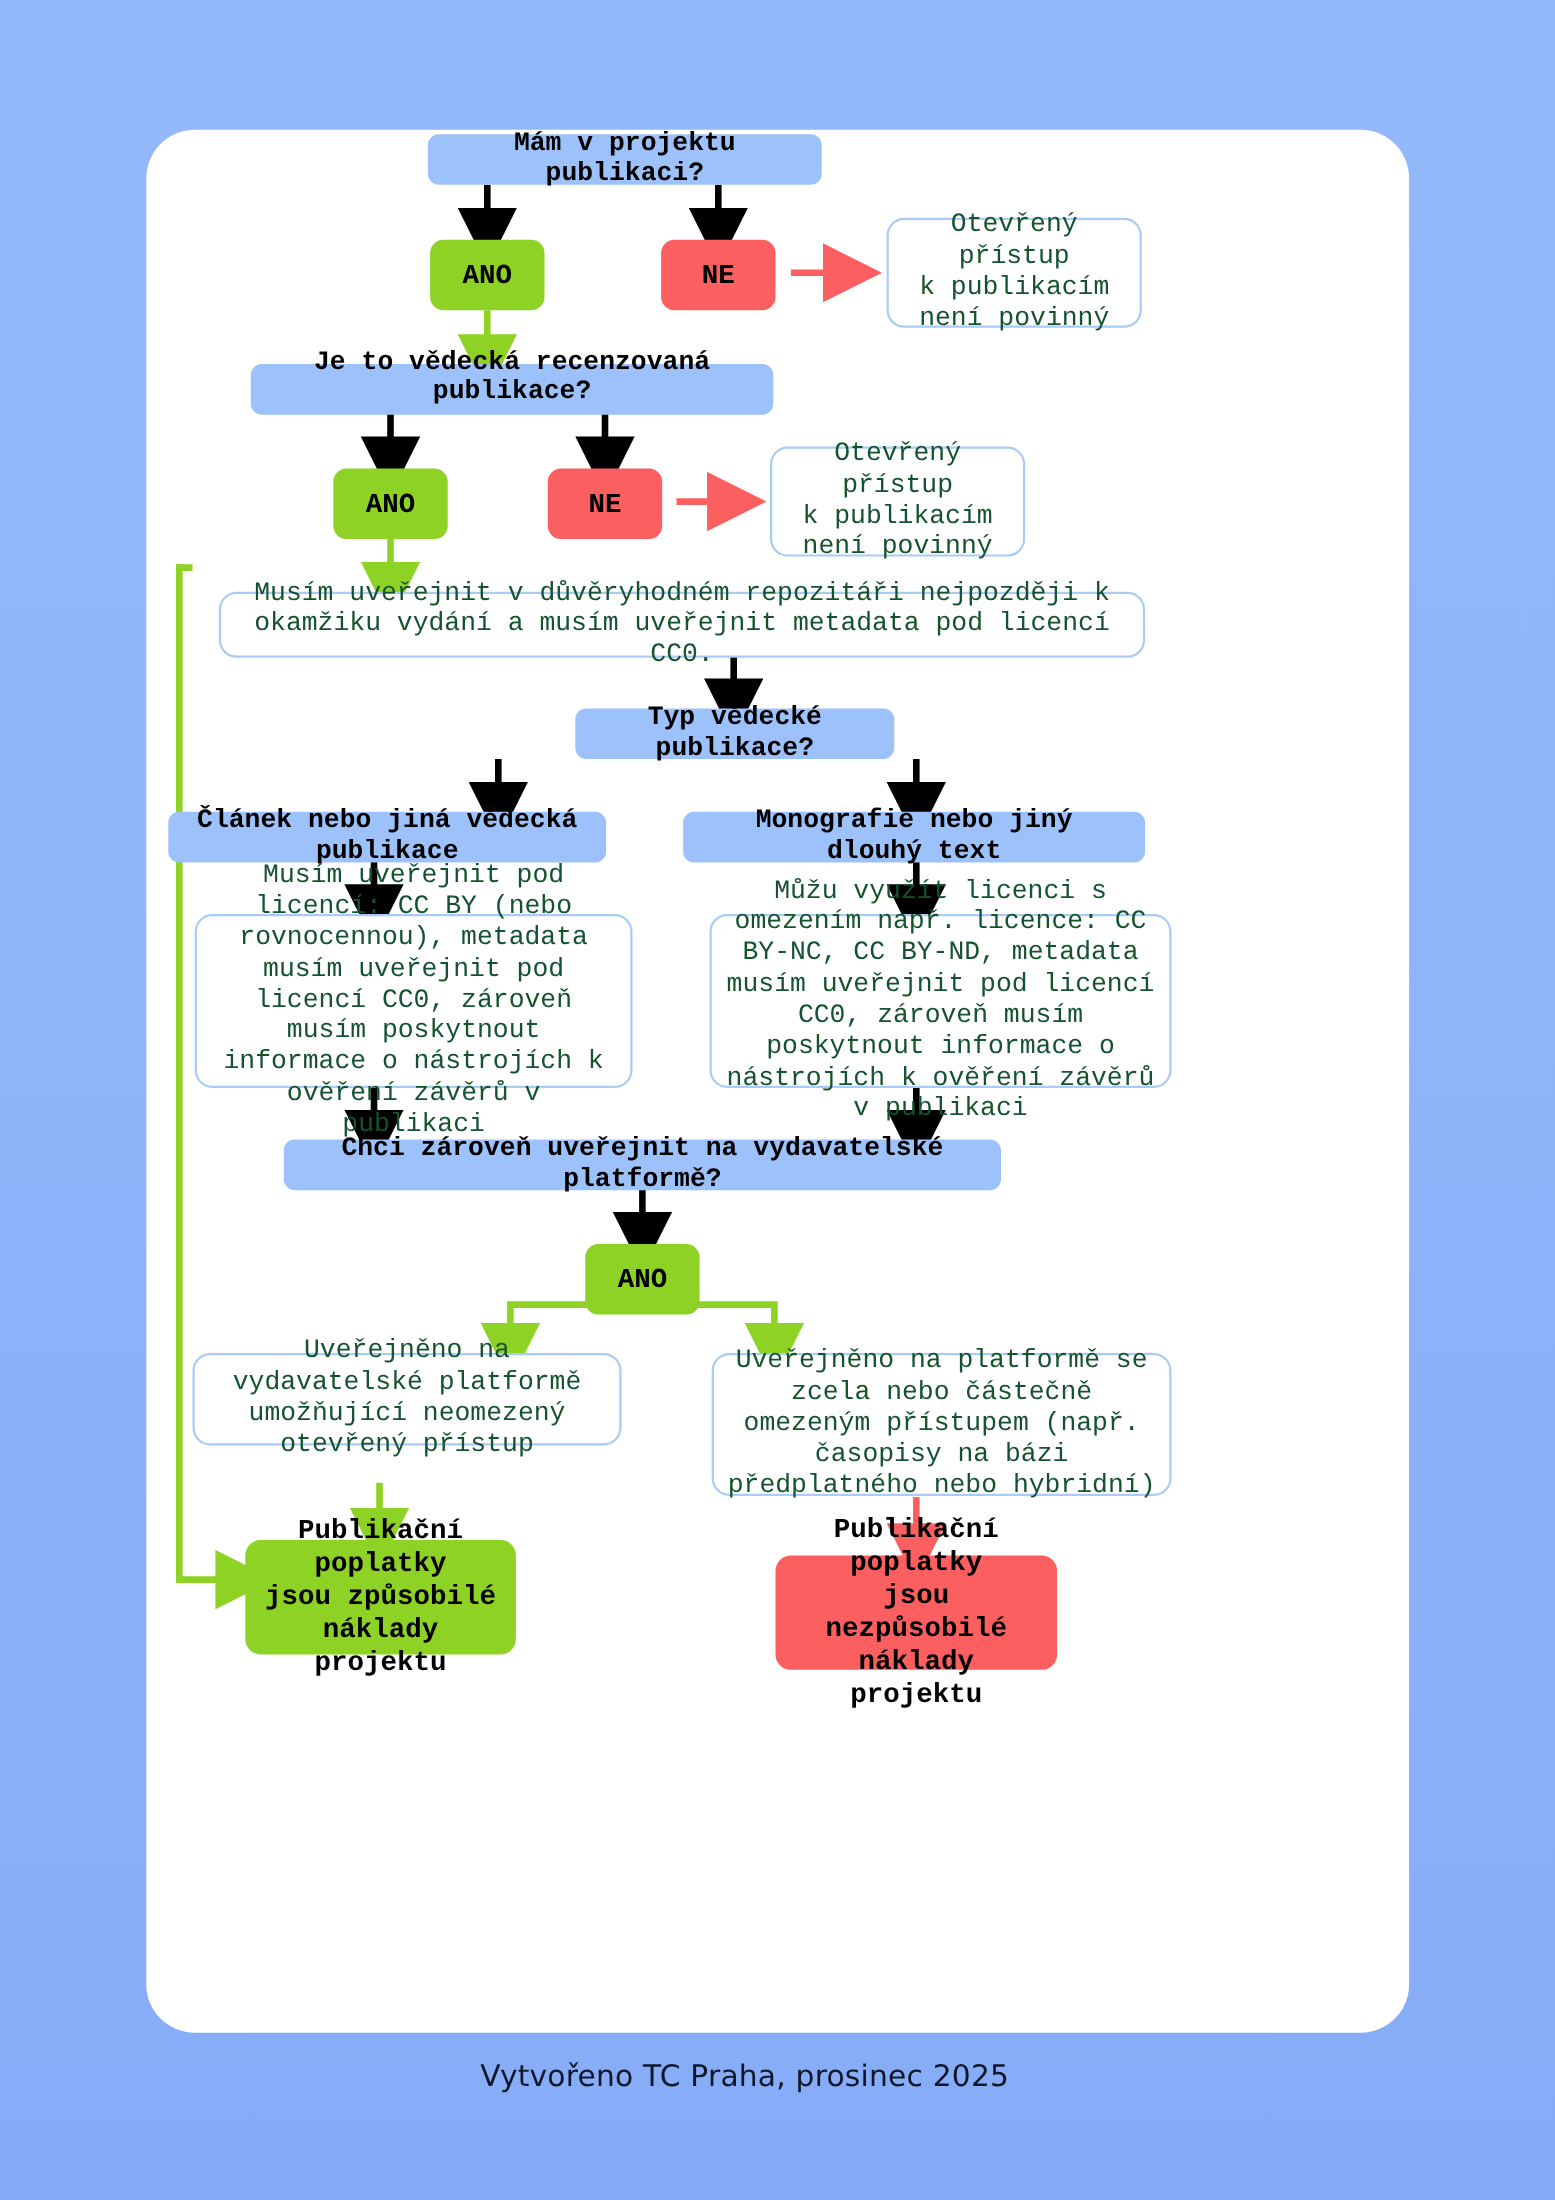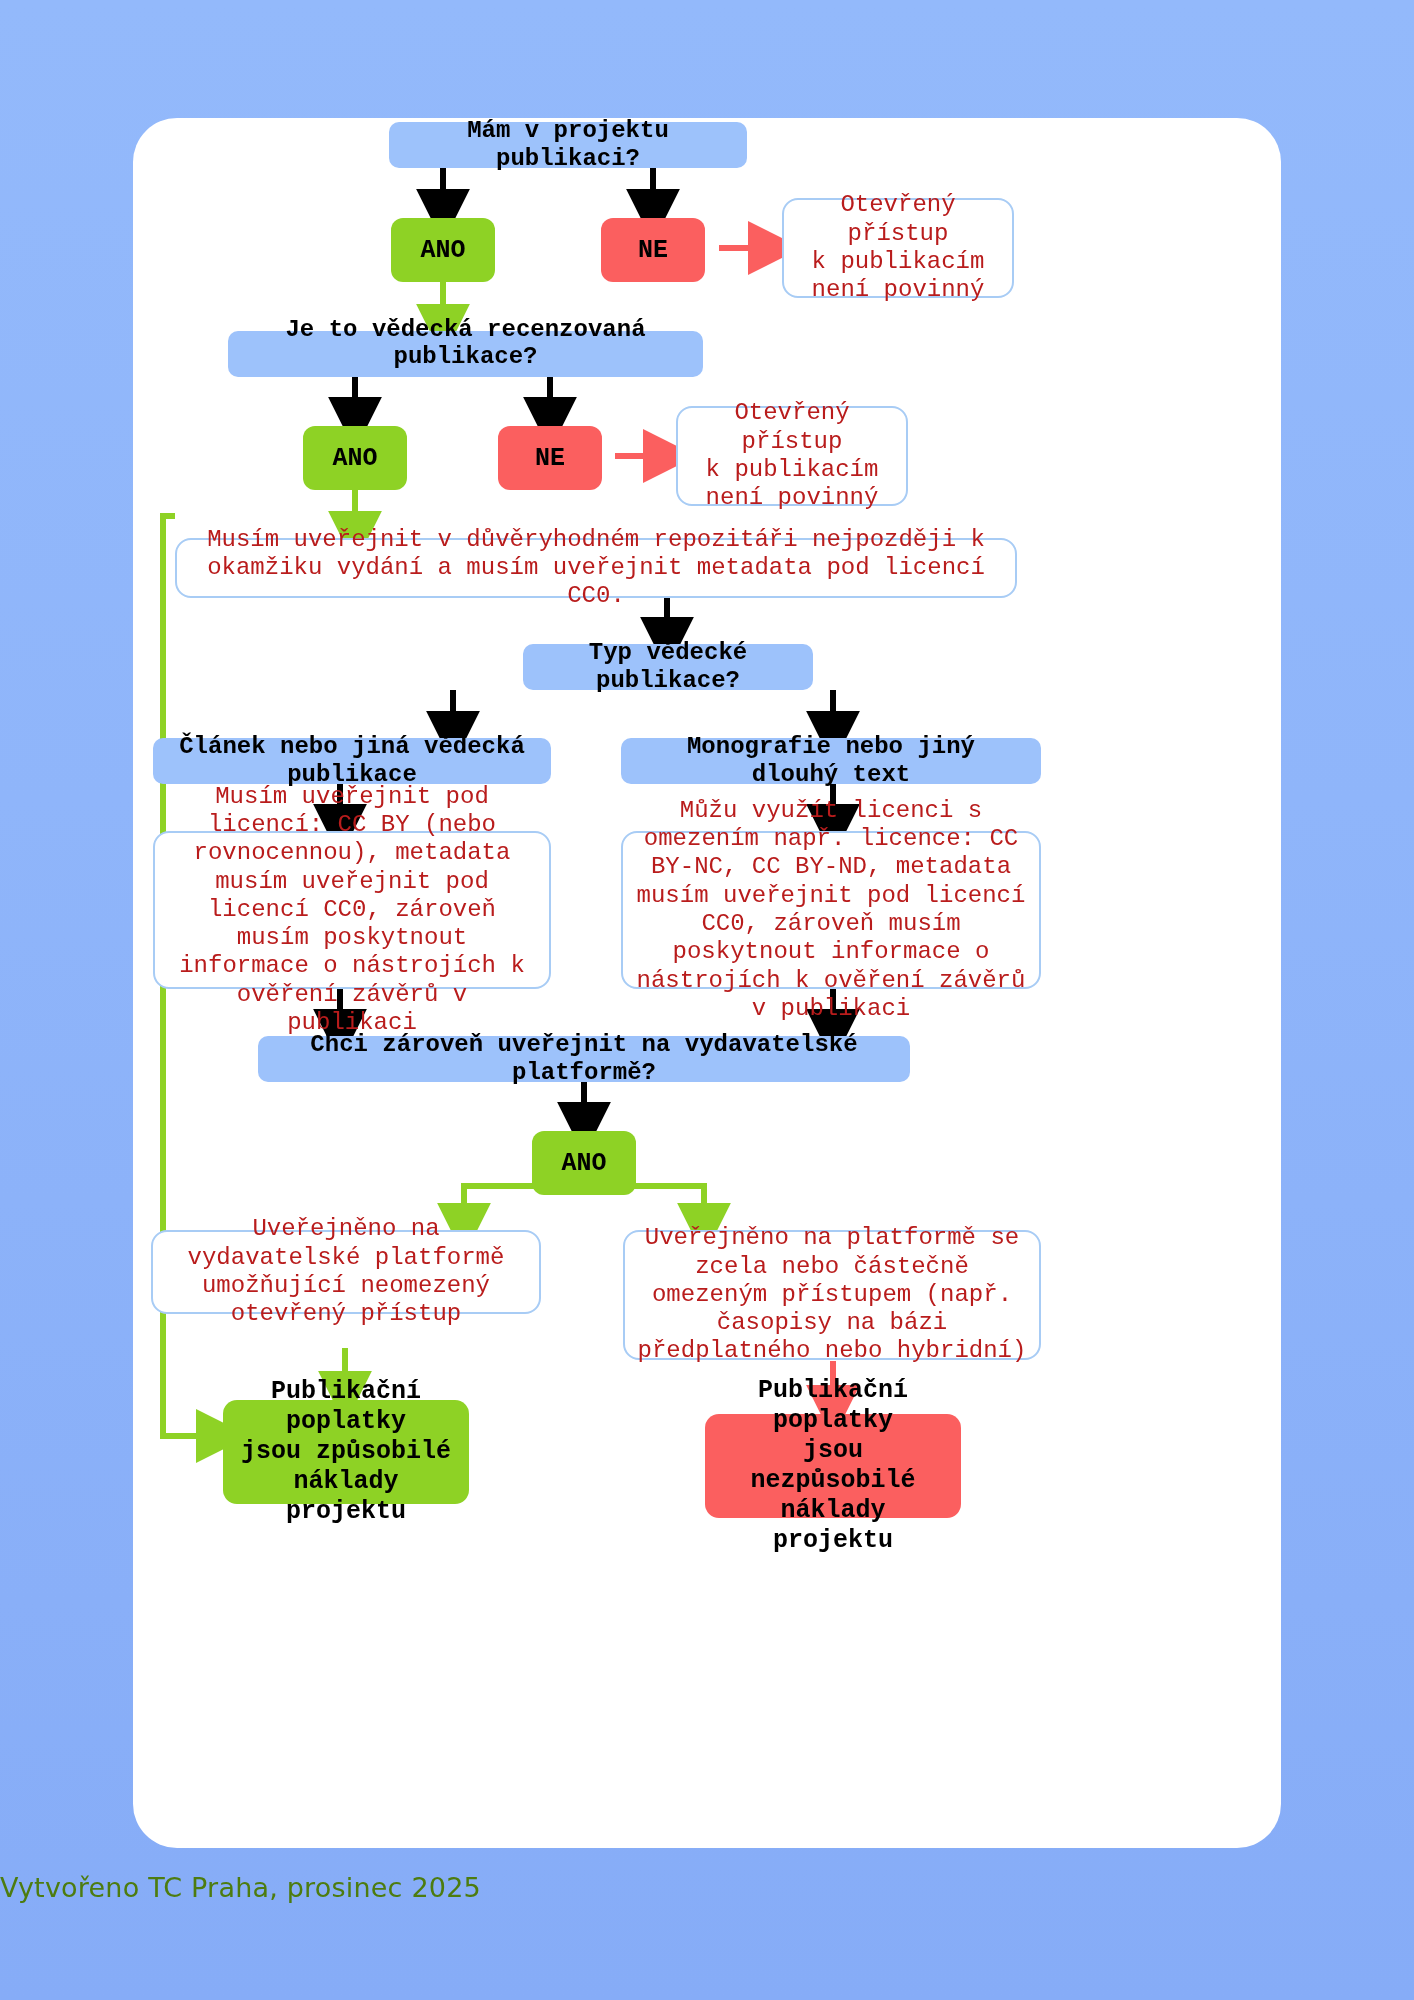--- a/index.html
+++ b/index.html
@@ -31,23 +31,24 @@
     font-weight:bold;
     color:#000;
     padding:6px 18px;
     line-height:1.15;
   }
   
   .w{
     background:#ffffff;
     border:2.5px solid #a8ccf5;
     border-radius:16px;
-    color:#b91c1c;
+    color:#14532d;
     padding:8px 12px;
     line-height:1.18;
+    margin-left:24px;
   }
   
   .g{
     background:#8ed225;
     border-radius:12px;
     font-weight:bold;
     color:#000;
   }
   
   .r{
@@ -71,22 +72,22 @@
     border-radius:14px;
     font-weight:bold;
     color:#000;
     line-height:1.2;
     padding:6px 10px;
   }
   .footer{
     position:absolute;
     left:0;right:60px;
     top:1872px;
-    text-align:left;
-    color:#4d7c0f;
+    text-align:center;
+    color:#0f172a;
     font-size:27px;
     letter-spacing:.2px;
   }
   .ml{white-space:pre-line;}
 </style>
 </head>
 <body>
 
 <div class="card">
   <div class="stage">

